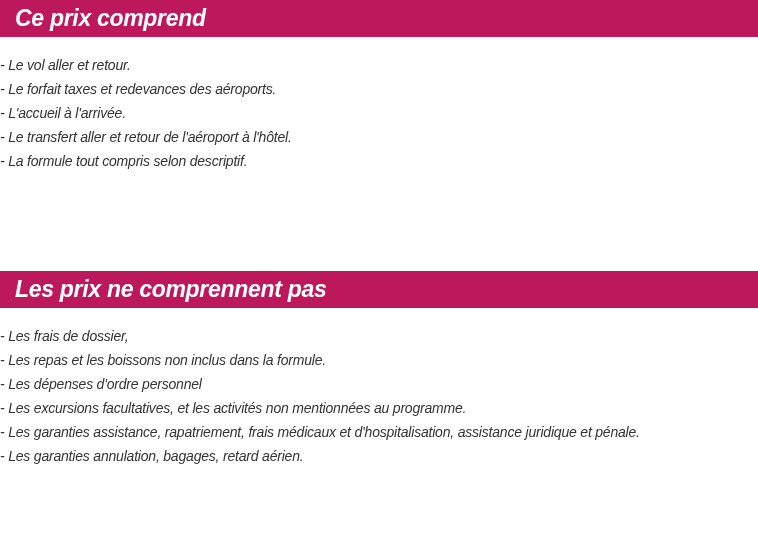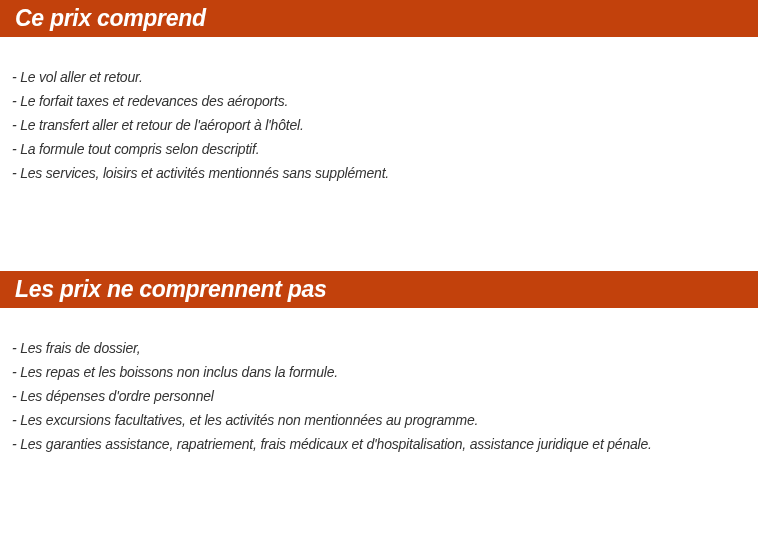--- a/index.html
+++ b/index.html
@@ -12,38 +12,38 @@
       height: 556px;
       overflow: hidden;
       position: relative;
       font-family: "Liberation Sans", sans-serif;
     }
     .banner {
       position: absolute;
       left: 0;
       width: 758px;
       height: 37px;
-      background: #c2410c;
+      background: #be185d;
     }
     .banner-title {
       position: absolute;
       left: 15px;
       top: 3px;
       font-size: 23px;
       line-height: 30px;
       font-style: italic;
       font-weight: bold;
       color: #ffffff;
       letter-spacing: -0.3px;
       white-space: nowrap;
     }
     .list {
       position: absolute;
       left: 0;
-      margin: 12px;
+      margin: 0;
       padding: 0;
       list-style: none;
     }
     .list li {
       height: 24px;
       line-height: 24px;
       font-size: 14px;
       font-style: italic;
       color: #333333;
       white-space: nowrap;
@@ -56,27 +56,28 @@
   </style>
 </head>
 <body>
 
 <div id="banner-1" class="banner">
   <div class="banner-title">Ce prix comprend</div>
 </div>
 <ul id="list-1" class="list">
   <li>- Le vol aller et retour.</li>
   <li>- Le forfait taxes et redevances des aéroports.</li>
+  <li>- L'accueil à l'arrivée.</li>
   <li>- Le transfert aller et retour de l'aéroport à l'hôtel.</li>
   <li>- La formule tout compris selon descriptif.</li>
-  <li>- Les services, loisirs et activités mentionnés sans supplément.</li>
 </ul>
 
 <div id="banner-2" class="banner">
   <div class="banner-title">Les prix ne comprennent pas</div>
 </div>
 <ul id="list-2" class="list">
   <li>- Les frais de dossier,</li>
   <li>- Les repas et les boissons non inclus dans la formule.</li>
   <li>- Les dépenses d'ordre personnel</li>
   <li>- Les excursions facultatives, et les activités non mentionnées au programme.</li>
   <li>- Les garanties assistance, rapatriement, frais médicaux et d'hospitalisation, assistance juridique et pénale.</li>
+  <li>- Les garanties annulation, bagages, retard aérien.</li>
 </ul>
 
 </body></html>

